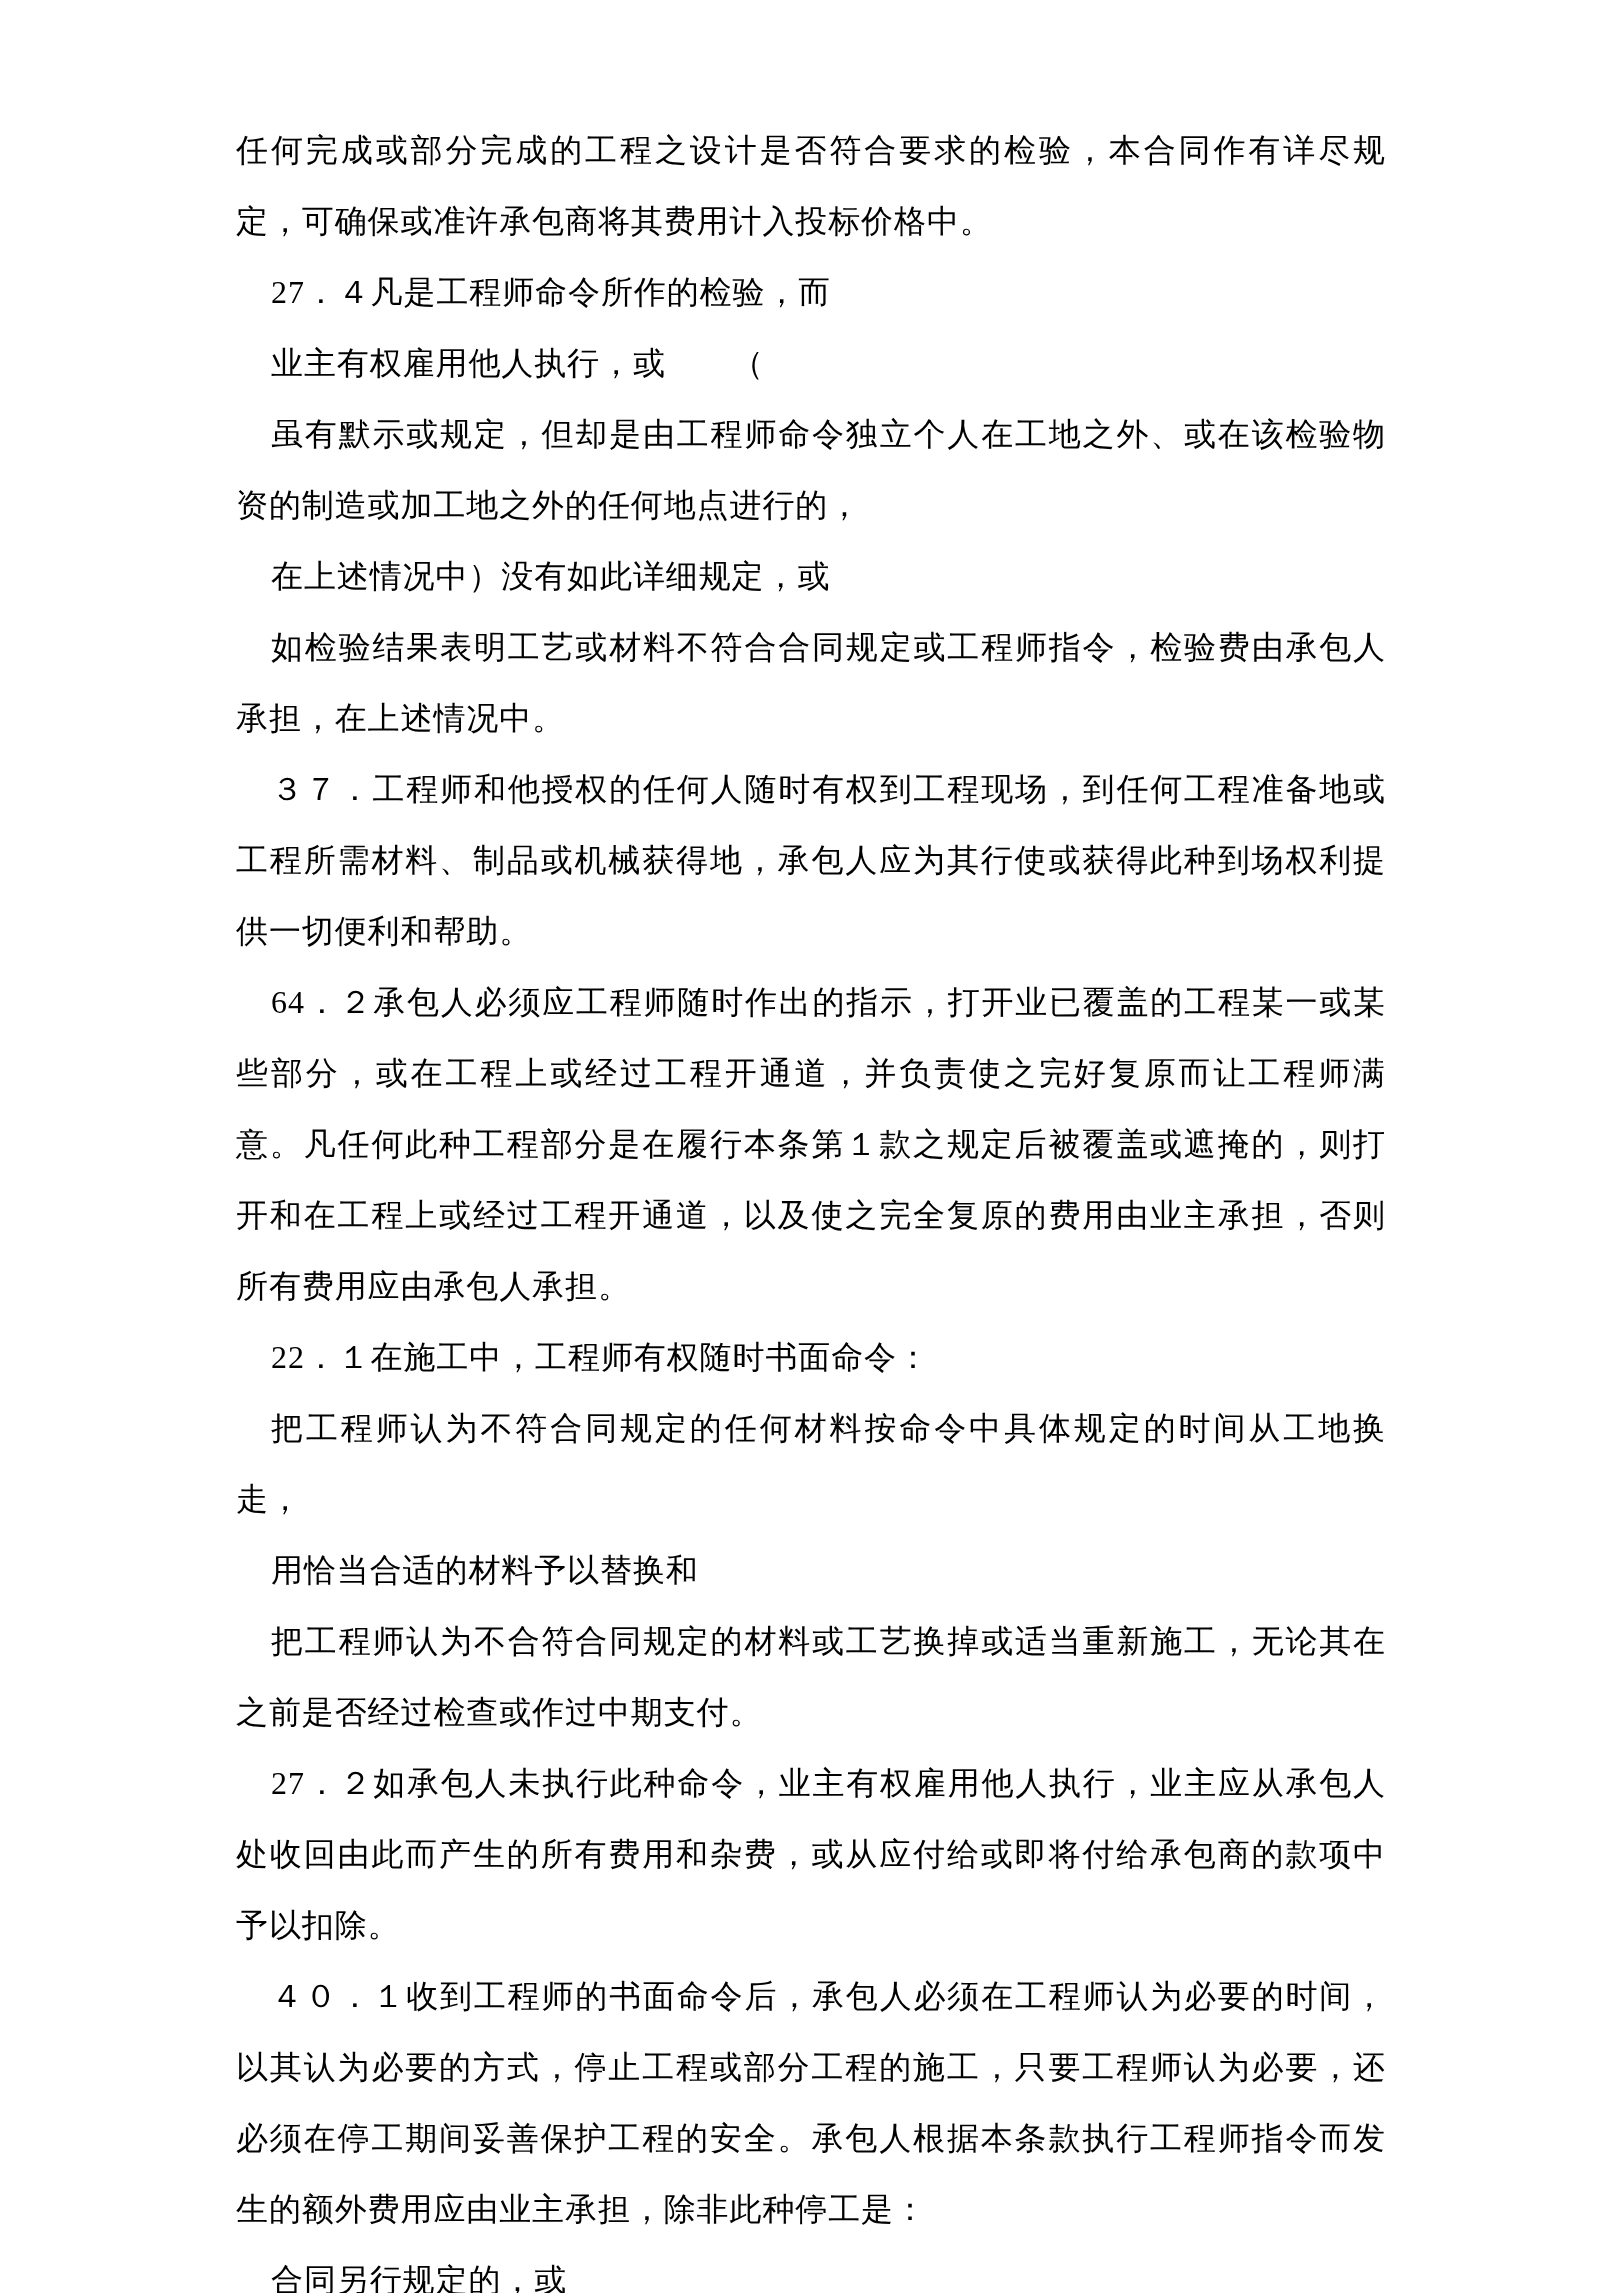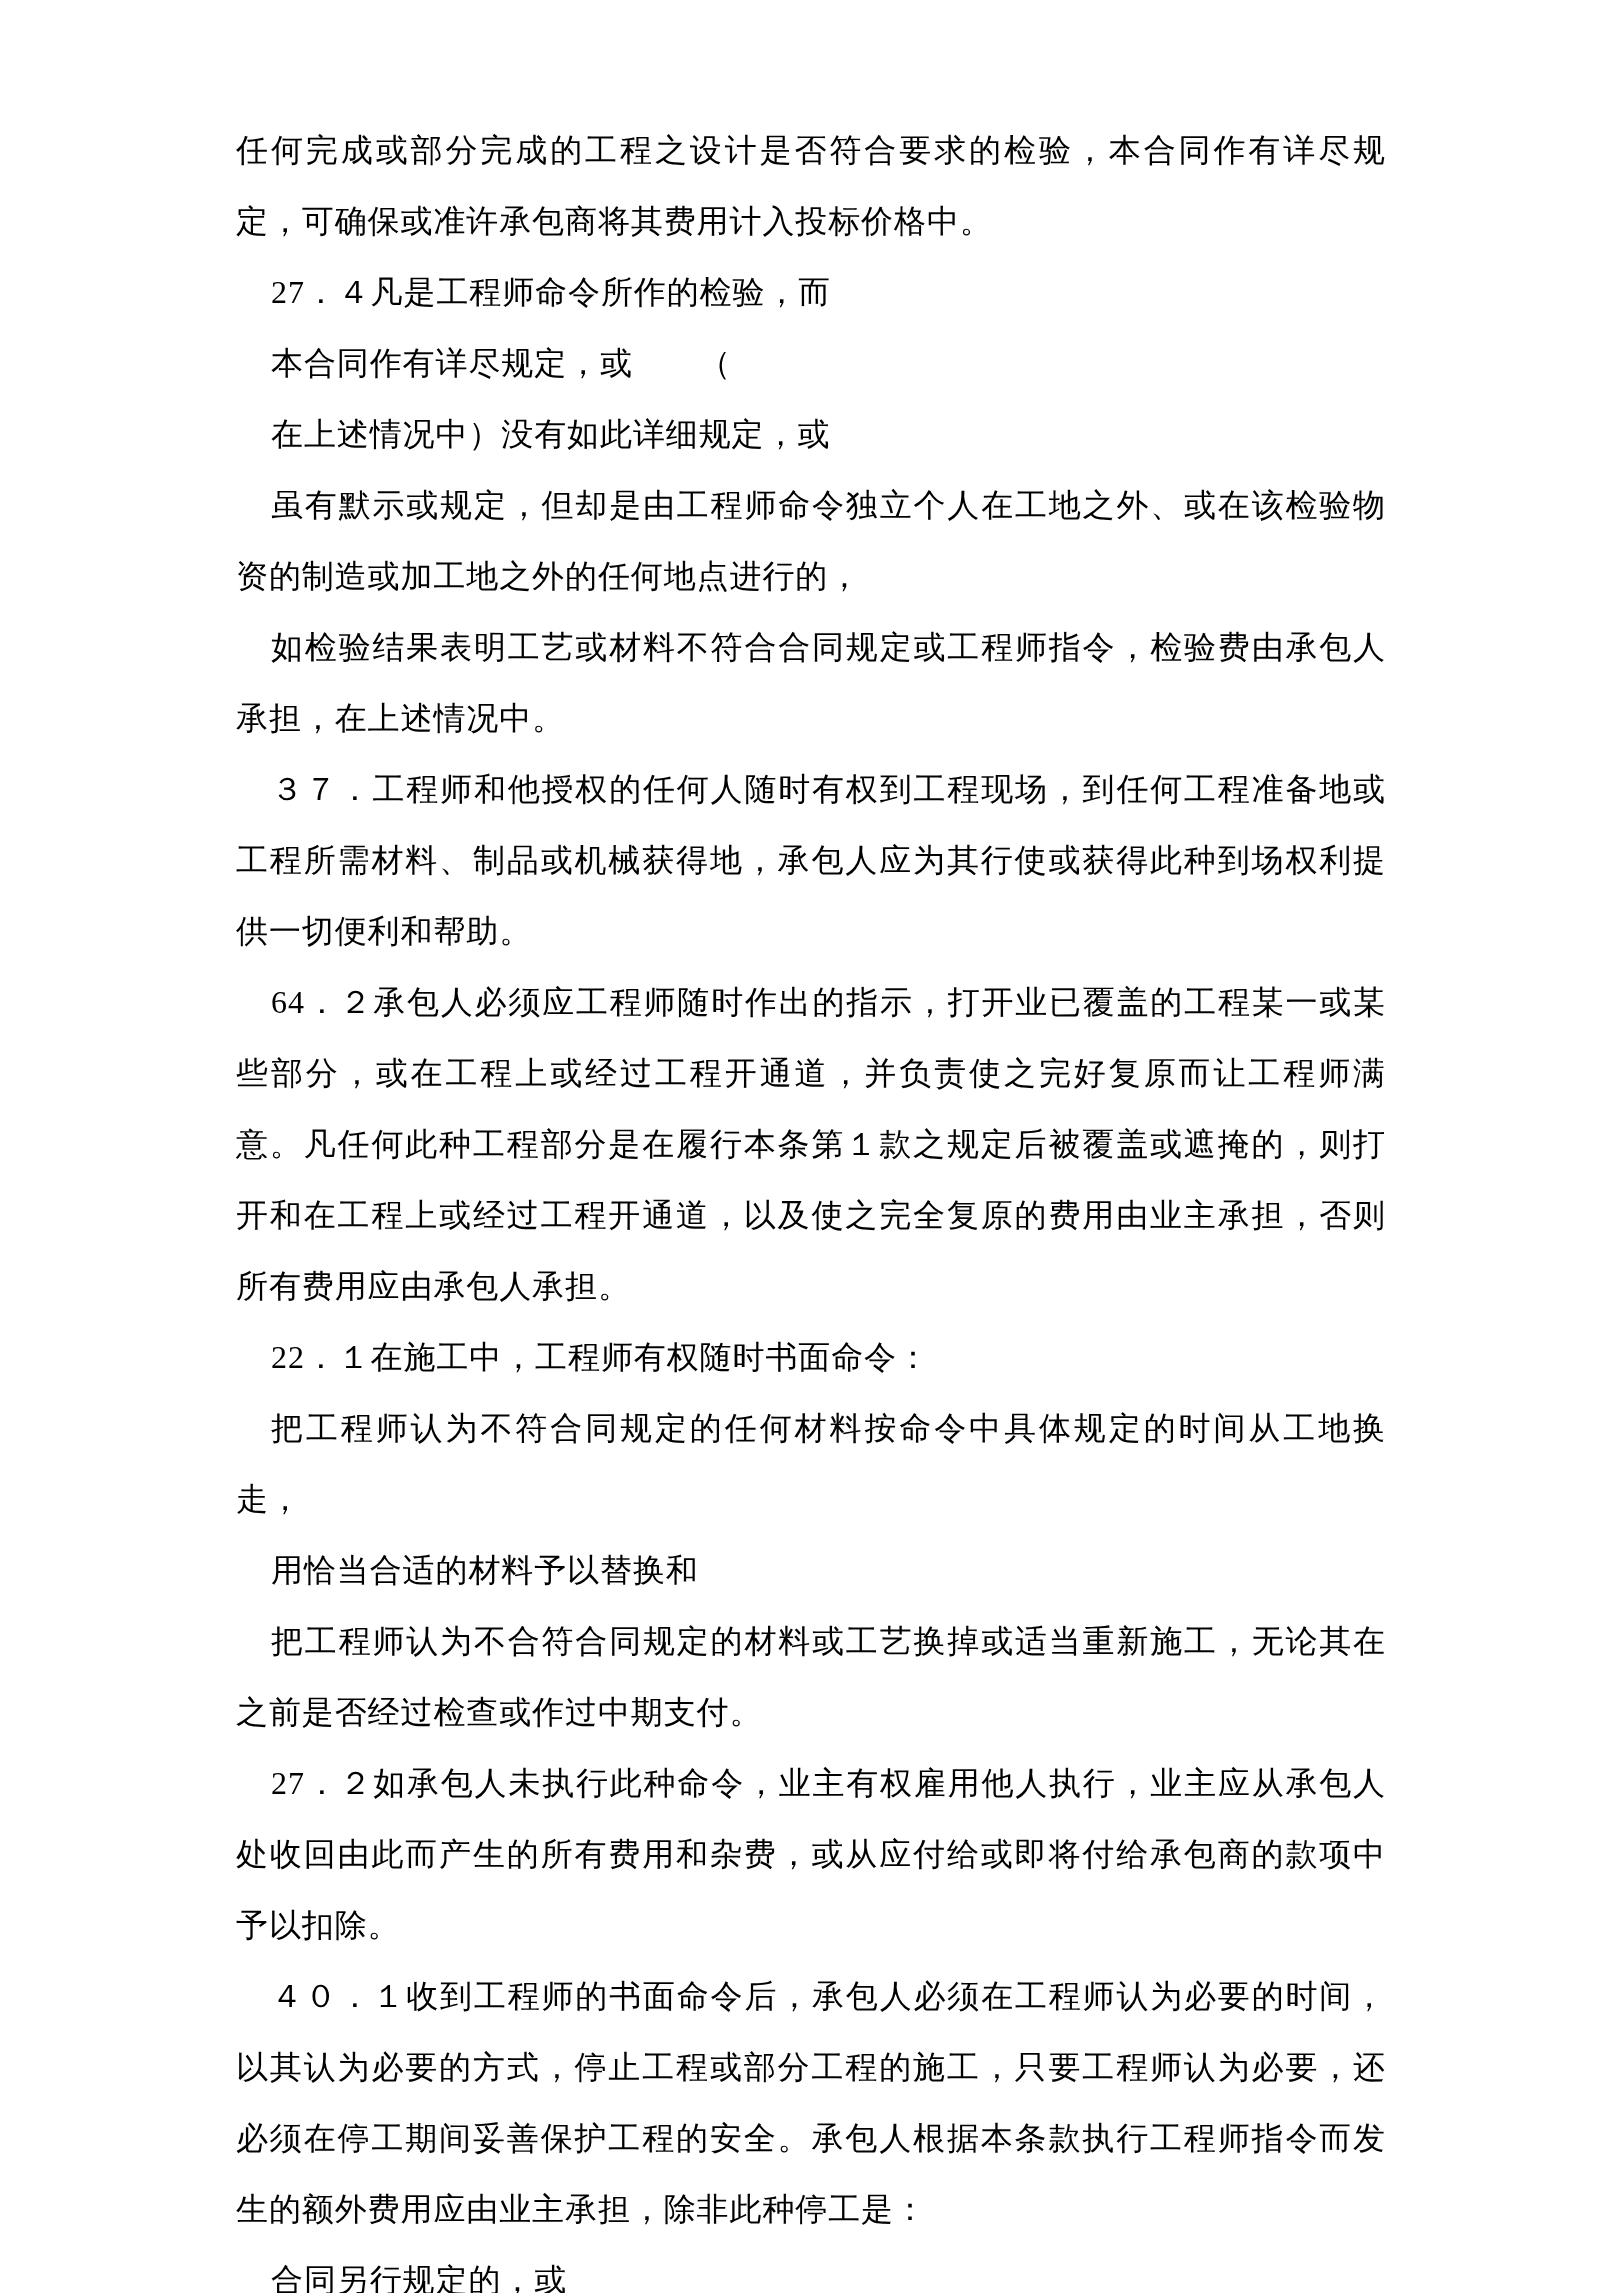--- a/index.html
+++ b/index.html
@@ -40,23 +40,23 @@
     color:var(--highlight);
     font-weight:bold;
   }
 </style>
 </head>
 <body>
 
 <div class="page">
   <p class="para noindent">任何完成或部分完成的工程之设计是否符合要求的检验，本合同作有详尽规定，可确保或准许承包商将其费用计入投标价格中。</p>
   <p class="para">27．４凡是工程师命令所作的检验，而</p>
-  <p class="para">本合同作有详尽规定，或　　（</p>
+  <p class="para">业主有权雇用他人执行，或　　（</p>
+  <p class="para">虽有默示或规定，但却是由工程师命令独立个人在工地之外、或在该检验物资的制造或加工地之外的任何地点进行的，</p>
   <p class="para">在上述情况中）没有如此详细规定，或</p>
-  <p class="para">虽有默示或规定，但却是由工程师命令独立个人在工地之外、或在该检验物资的制造或加工地之外的任何地点进行的，</p>
   <p class="para">如检验结果表明工艺或材料不符合合同规定或工程师指令，检验费由承包人承担，在上述情况中。</p>
   <p class="para">３７．工程师和他授权的任何人随时有权到工程现场，到任何工程准备地或工程所需材料、制品或机械获得地，承包人应为其行使或获得此种到场权利提供一切便利和帮助。</p>
   <p class="para">64．２承包人必须应工程师随时作出的指示，打开业已覆盖的工程某一或某些部分，或在工程上或经过工程开通道，并负责使之完好复原而让工程师满意。凡任何此种工程部分是在履行本条第１款之规定后被覆盖或遮掩的，则打开和在工程上或经过工程开通道，以及使之完全复原的费用由业主承担，否则所有费用应由承包人承担。</p>
   <p class="para">22．１在施工中，工程师有权随时书面命令：</p>
   <p class="para">把工程师认为不符合同规定的任何材料按命令中具体规定的时间从工地换走，</p>
   <p class="para">用恰当合适的材料予以替换和</p>
   <p class="para">把工程师认为不合符合同规定的材料或工艺换掉或适当重新施工，无论其在之前是否经过检查或作过中期支付。</p>
   <p class="para">27．２如承包人未执行此种命令，业主有权雇用他人执行，业主应从承包人处收回由此而产生的所有费用和杂费，或从应付给或即将付给承包商的款项中予以扣除。</p>
   <p class="para">４０．１收到工程师的书面命令后，承包人必须在工程师认为必要的时间，以其认为必要的方式，停止工程或部分工程的施工，只要工程师认为必要，还必须在停工期间妥善保护工程的安全。承包人根据本条款执行工程师指令而发生的额外费用应由业主承担，除非此种停工是：</p>
   <p class="para">合同另行规定的，或</p>

